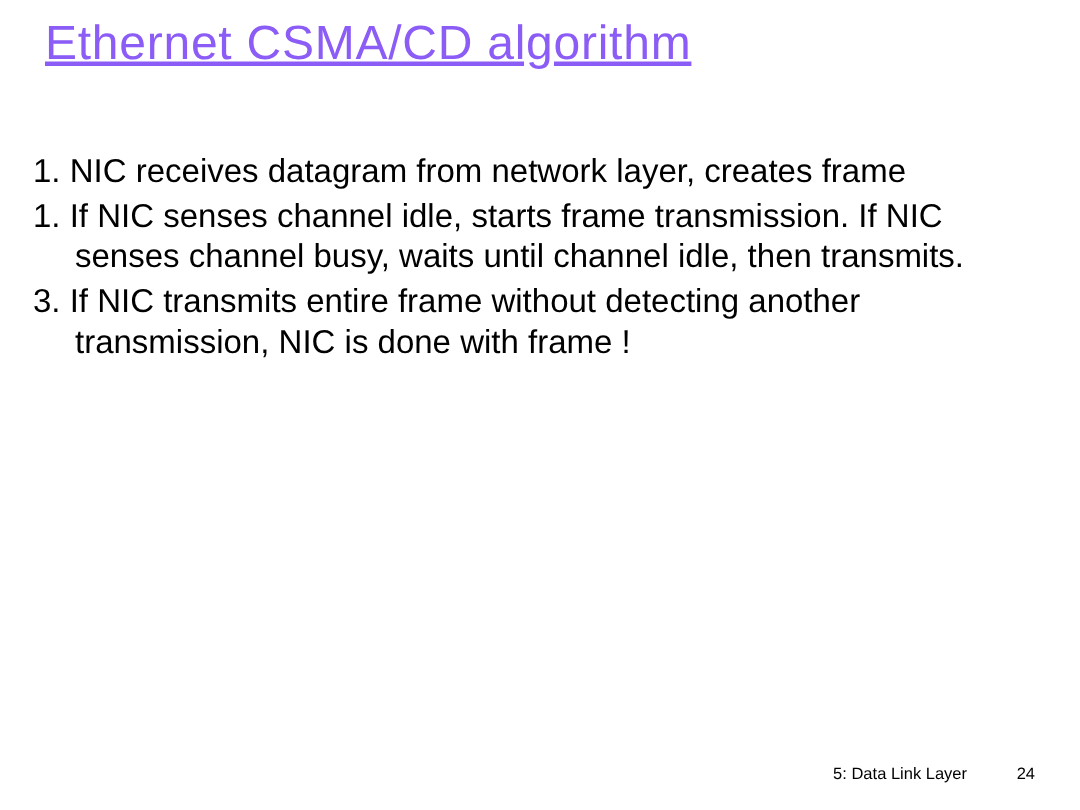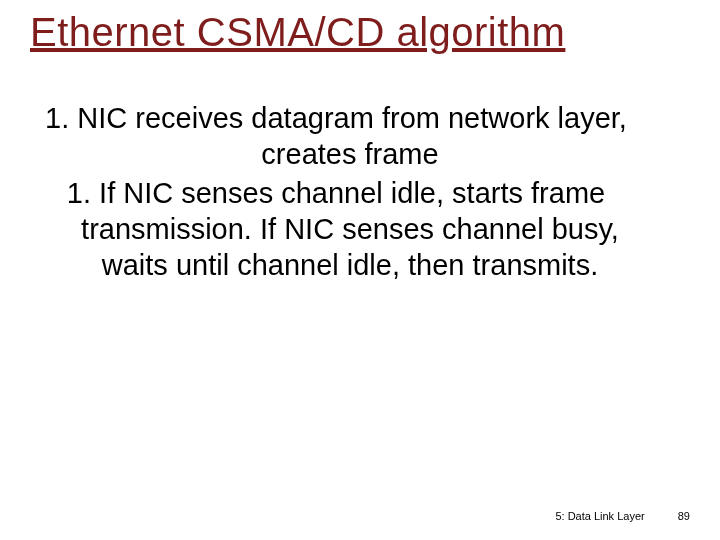--- a/index.html
+++ b/index.html
@@ -15,33 +15,32 @@
   .slide {
     position: relative;
     width: 720px;
     height: 540px;
     box-sizing: border-box;
   }
   .title {
     position: absolute;
     top: 10px;
     left: 30px;
-    font-size: 40px;
+    font-size: 32px;
     text-decoration: underline;
-    color: #7f1d1d;
+    color: #8b5cf6;
     letter-spacing: 0.5px;
   }
   .body {
     position: absolute;
     top: 100px;
     left: 22px;
     right: 70px;
-    font-size: 29px;
+    font-size: 22px;
     line-height: 1.25;
-    text-align: center;
   }
   .item {
     margin-bottom: 2px;
     text-indent: -28px;
     padding-left: 28px;
   }
   .footer {
     position: absolute;
     bottom: 18px;
     right: 30px;
@@ -56,19 +55,20 @@
 </style>
 </head>
 <body>
 
 <div class="slide">
   <div class="title">Ethernet CSMA/CD algorithm</div>
 
   <div class="body">
     <div class="item">1. NIC receives datagram from network layer, creates frame</div>
     <div class="item">1. If NIC senses channel idle, starts frame transmission. If NIC senses channel busy, waits until channel idle, then transmits.</div>
+    <div class="item">3. If NIC transmits entire frame without detecting another transmission, NIC is done with frame !</div>
   </div>
 
   <div class="footer">
     <span class="label">5: Data Link Layer</span>
-    <span>89</span>
+    <span>24</span>
   </div>
 </div>
 
 </body></html>

